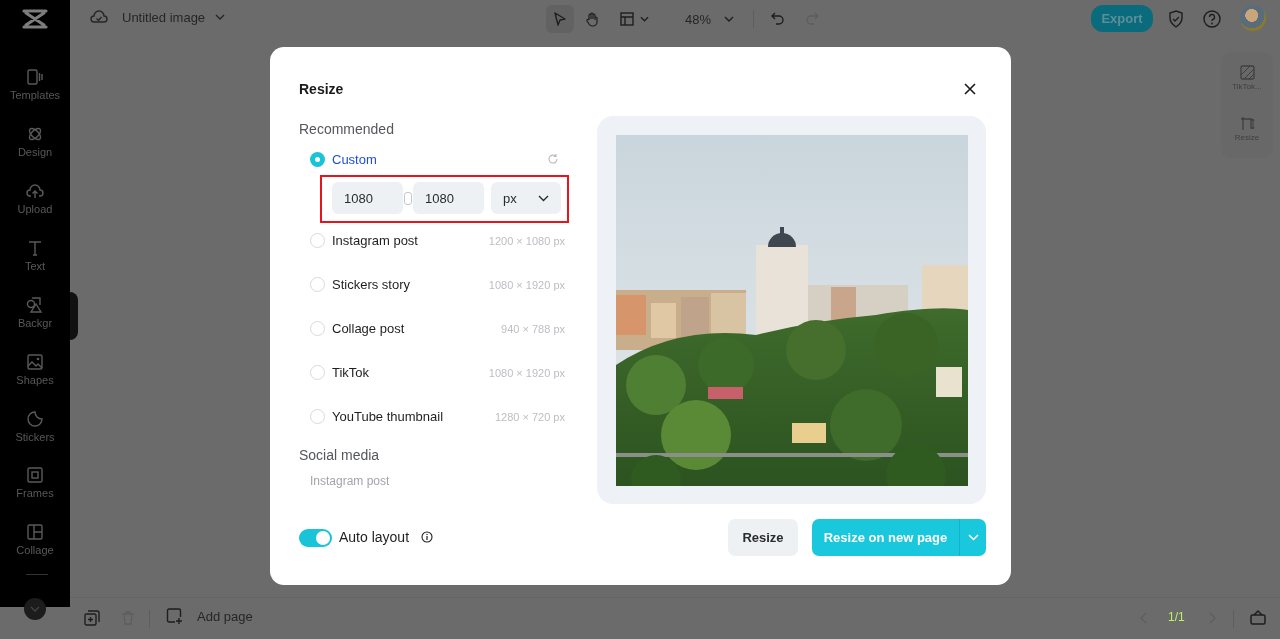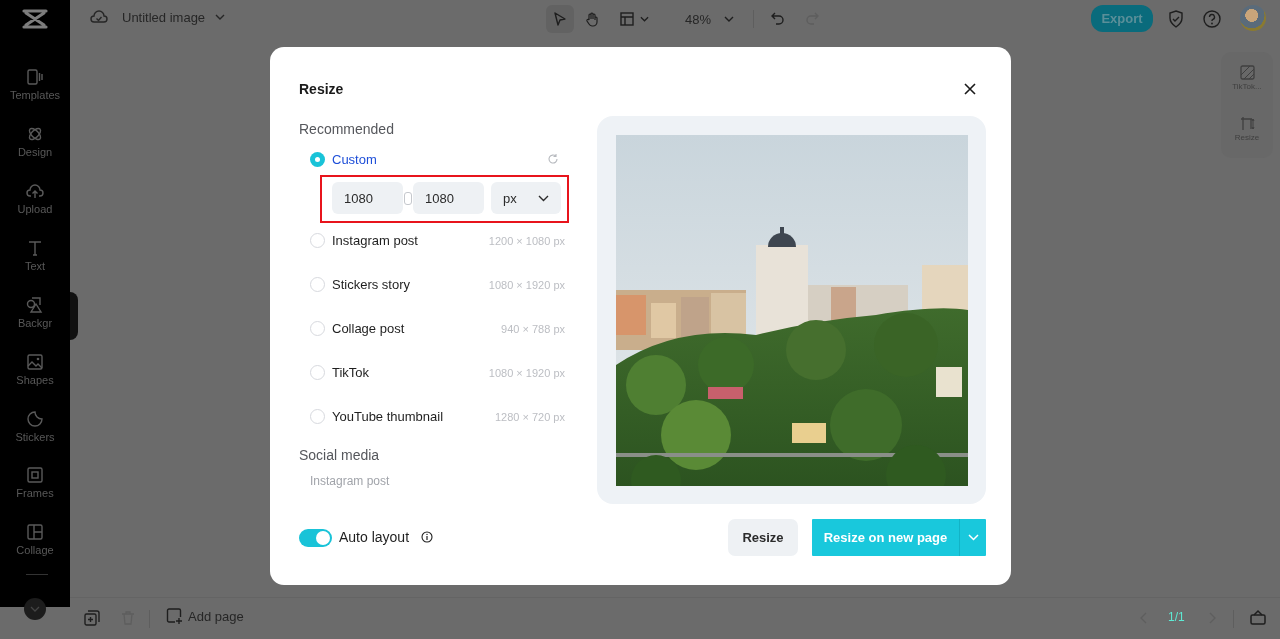--- a/index.html
+++ b/index.html
@@ -23,22 +23,22 @@
 .vsep{width:1px;height:18px;background:#5e5e5e;margin:0 10px}
 .export-btn{position:absolute;left:1021px;top:5px;width:62px;height:27px;border-radius:12px;background:#0a6b7c;color:#5a8f99;font-weight:bold;font-size:13px;border:none;font-family:inherit}
 .hdr-icon{position:absolute;top:9px;width:20px;height:20px}
 .avatar{position:absolute;left:1170px;top:5px;width:26px;height:26px;border-radius:50%;background:radial-gradient(circle at 45% 40%,#c9a57a 0 30%,#5a6b7a 31% 60%,#8a7a30 61%)}
 
 .rpanel{position:absolute;left:1221px;top:52px;width:52px;height:106px;border-radius:10px;background:#686868}
 .rp-item{position:absolute;left:0;width:52px;text-align:center;font-size:8px;color:#3f3f3f}
 .rp-item svg{display:block;margin:0 auto 2px}
 
 .bottombar{position:absolute;left:70px;top:597px;width:1210px;height:42px;background:#6b6b6b;border-top:1px solid #646464}
-.add-page{position:absolute;left:96px;top:10px;display:flex;align-items:center;gap:6px;font-size:13px;color:#262626}
-.page-ind{position:absolute;left:1098px;top:12px;font-size:12px;color:#5eead4}
+.add-page{position:absolute;left:96px;top:10px;display:flex;align-items:center;gap:15px;font-size:13px;color:#262626}
+.page-ind{position:absolute;left:1098px;top:12px;font-size:12px;color:#bef264}
 
 .modal{position:absolute;left:270px;top:47px;width:741px;height:538px;background:#fff;border-radius:14px}
 .m-title{position:absolute;left:29px;top:34px;font-size:14px;font-weight:bold;color:#1a1a1a}
 .close-btn{position:absolute;left:689px;top:31px;width:22px;height:22px;display:flex;align-items:center;justify-content:center;cursor:pointer}
 .sec-title{position:absolute;left:29px;font-size:14px;color:#55575c}
 .radio{position:absolute;left:40px;width:15px;height:15px;border-radius:50%;border:1px solid #d7d9de;background:#fff}
 .radio.checked{border:none;background:#19c3d8}
 .radio.checked::after{content:"";position:absolute;left:5px;top:5px;width:5px;height:5px;background:#fff;border-radius:50%}
 .opt-label{position:absolute;left:62px;font-size:13px;color:#1f1f1f}
 .opt-size{position:absolute;right:446px;font-size:11px;color:#bcbec3;text-align:right;white-space:nowrap}
@@ -49,21 +49,21 @@
 .link-icon{position:absolute;left:134px;top:145px;width:8px;height:13px;border:1px solid #c5c8cd;border-radius:3px;background:#fff}
 .unit-select{position:absolute;left:221px;top:135px;width:70px;height:32px;background:#eef1f4;border-radius:6px;display:flex;align-items:center;justify-content:space-between;padding:0 12px;font-size:13px;color:#2b2b2b}
 .social-item{position:absolute;left:40px;top:427px;font-size:12px;color:#a1a4aa}
 .preview{position:absolute;left:327px;top:69px;width:389px;height:388px;background:#eef2f6;border-radius:16px}
 .photo{position:absolute;left:19px;top:19px;width:352px;height:351px;overflow:hidden}
 .toggle{position:absolute;left:29px;top:482px;width:33px;height:18px;border-radius:9px;background:#19c3d8}
 .toggle::after{content:"";position:absolute;right:2px;top:2px;width:14px;height:14px;border-radius:50%;background:#fff}
 .toggle-label{position:absolute;left:69px;top:482px;font-size:14px;color:#1f1f1f}
 .info-icon{position:absolute;left:151px;top:484px}
 .btn-resize{position:absolute;left:458px;top:472px;width:70px;height:37px;border-radius:7px;background:#eef1f4;border:none;font-size:13px;font-weight:bold;color:#2b2b2b;font-family:inherit}
-.btn-primary{position:absolute;left:542px;top:472px;width:174px;height:37px;border-radius:1px;background:#19c8dc;display:flex;overflow:hidden}
+.btn-primary{position:absolute;left:542px;top:472px;width:174px;height:37px;border-radius:7px;background:#19c8dc;display:flex;overflow:hidden}
 .btn-primary .main{flex:1;display:flex;align-items:center;justify-content:center;color:#fff;font-size:13px;font-weight:bold;border-right:1px solid #12b3c6}
 .btn-primary .caret{width:26px;display:flex;align-items:center;justify-content:center}
 </style>
 </head>
 <body>
 
 <div class="app">
 
   <div class="sidebar">
     <svg class="logo" viewBox="0 0 30 22">

